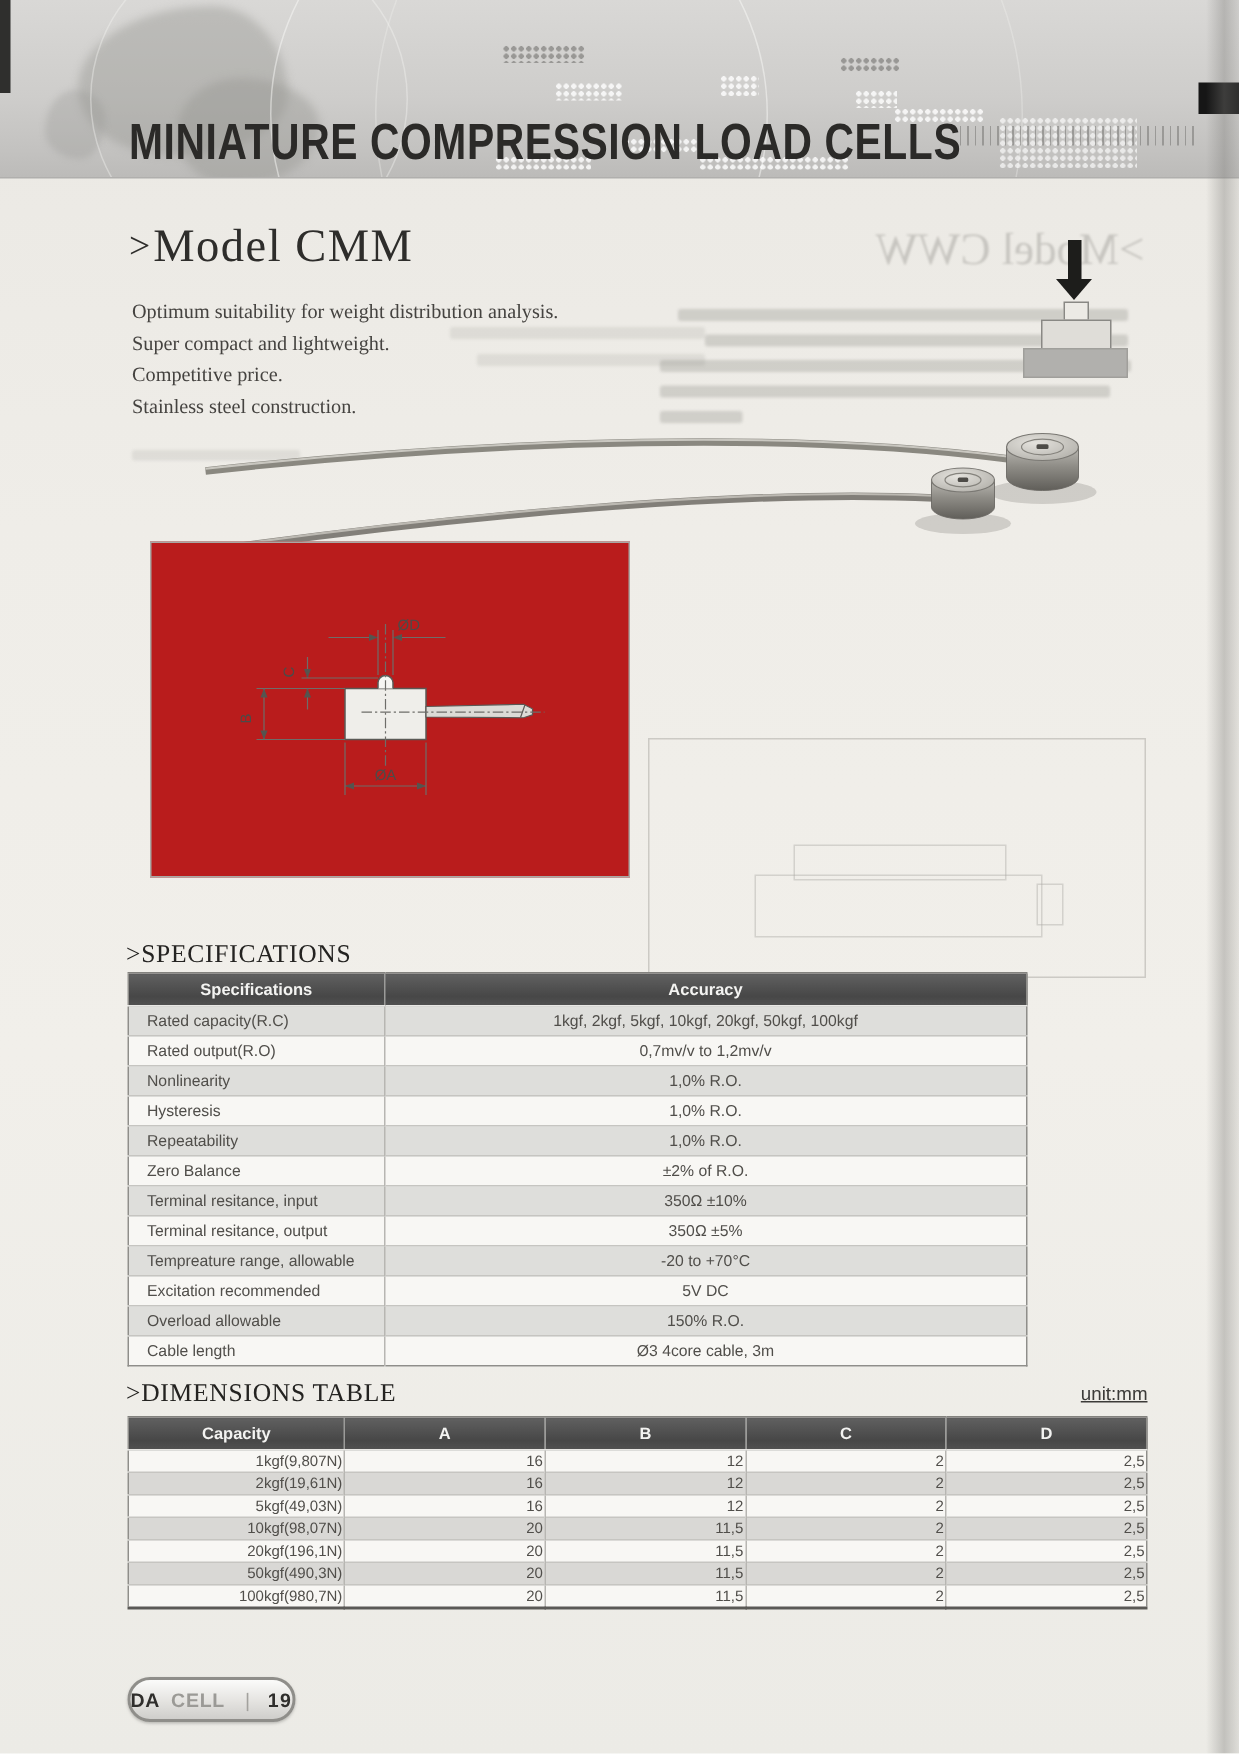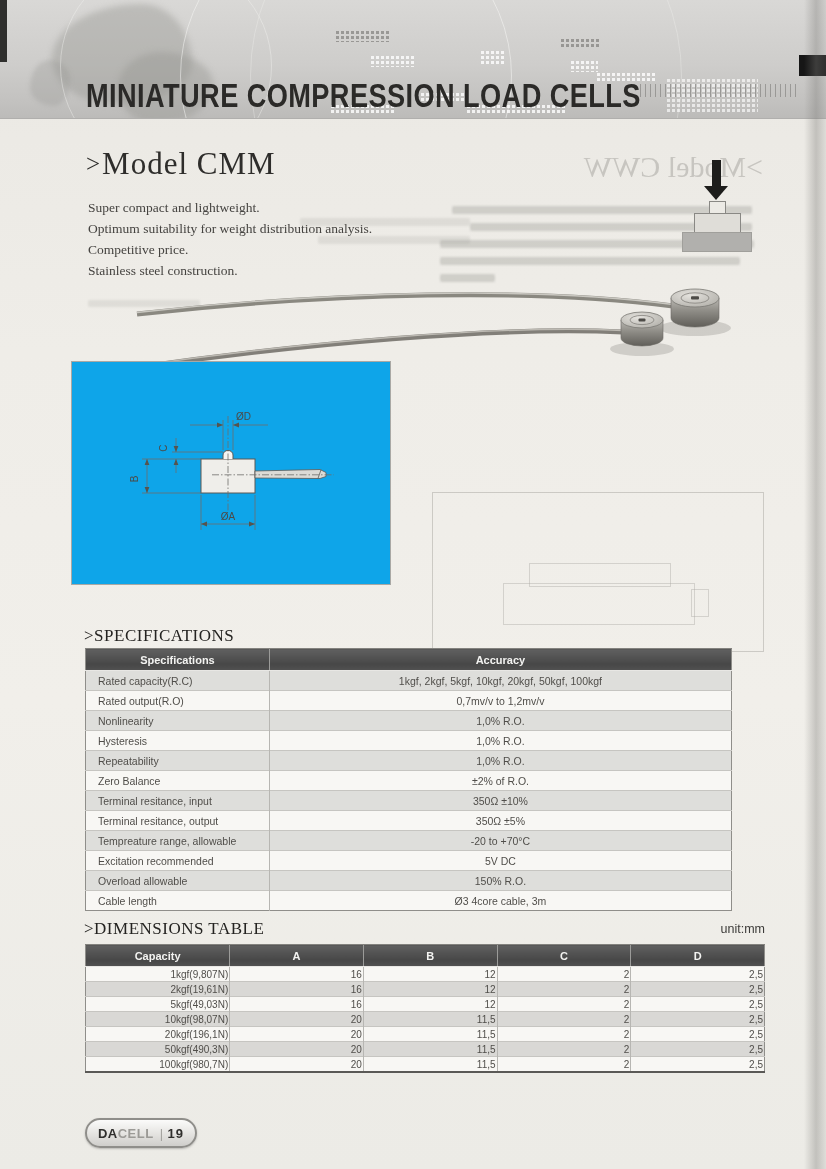--- a/index.html
+++ b/index.html
@@ -58,33 +58,33 @@
   .picto-stem{left:712px;top:160px;width:9px;height:26px;background:#1d1d1b;}
   .picto-head{left:704px;top:186px;width:0;height:0;border-left:12px solid transparent;border-right:12px solid transparent;border-top:14px solid #1d1d1b;}
   .picto-btn{left:709px;top:201px;width:15px;height:11px;background:#eceae5;border:1px solid #898884;}
   .picto-mid{left:694px;top:213px;width:45px;height:18px;background:#dfddd8;border:1px solid #898884;}
   .picto-base{left:682px;top:232px;width:68px;height:18px;background:#b1b0ad;border:1px solid #a09f9b;}
 
   
   .photo{left:95px;top:268px;}
 
   
-  .drawing-box{left:71px;top:361px;width:318px;height:222px;background:#0ea5e9;border:1px solid #a9a8a4;}
+  .drawing-box{left:100px;top:361px;width:318px;height:222px;background:#b91c1c;border:1px solid #a9a8a4;}
   .drawing-box svg{position:absolute;left:0;top:0;}
   .dim-label{font-family:"Liberation Sans",sans-serif;font-size:10px;fill:#4c4b48;}
 
   
   .section-heading{font-family:"Liberation Serif",serif;font-size:17px;color:#242321;letter-spacing:.5px;white-space:nowrap;}
   .spec-heading{left:84px;top:626px;}
   .dim-heading{left:84px;top:919px;}
-  .unit-label{right:61px;top:922px;font-size:12.5px;color:#3c3b39;}
+  .unit-label{right:61px;top:922px;font-size:12.5px;color:#3c3b39;text-decoration:underline;}
 
   
   table{border-collapse:collapse;table-layout:fixed;}
-  .spec-table{left:85px;top:648px;width:647px;}
+  .spec-table{left:85px;top:648px;width:600px;}
   .dim-table{left:85px;top:944px;width:680px;}
   th{
     background:linear-gradient(180deg,#606060,#474747 70%,#515151);
     color:#f3f3f1;font-size:11px;font-weight:bold;height:19px;
     border-top:1px solid #83827e;border-bottom:1px solid #e8e7e4;
   }
   th + th{border-left:1px solid #9b9b99;}
   .spec-table,.dim-table{border:1px solid #8f8e8a;background:#f8f7f4;}
   td{font-size:10.5px;color:#504e4a;height:17px;border-top:1px solid #c6c5c1;}
   td + td{border-left:1px solid #b7b6b2;}
@@ -97,21 +97,21 @@
   .dim-table tbody tr:nth-child(even) td{background:#d9d8d5;}
   .dim-table td{height:12px;font-size:10px;text-align:right;}
   .dim-table th:first-child{width:20.8%;}
   .dim-table tbody td:first-child{padding-left:0;}
   .dim-table{border-bottom:2px solid #5a5956;}
 
   
   .footer-pill{
     left:85px;top:1118px;width:108px;height:26px;border:2px solid #8f8e8a;border-radius:15px;
     background:linear-gradient(180deg,#fbfbfa,#e4e3e0 55%,#cfcecb);
-    display:flex;align-items:center;justify-content:center;
+    display:flex;align-items:center;justify-content:space-between;
     font-size:13px;font-weight:bold;letter-spacing:.5px;
     box-shadow:0 1px 2px rgba(90,89,86,.35);
   }
   .brand-da{color:#2f2e2c;}
   .brand-cell{color:#9b9a96;}
   .pill-divider{color:#a3a29e;font-weight:normal;margin:0 4px 0 6px;}
   .page-num{color:#2f2e2c;letter-spacing:1px;}
 </style>
 </head>
 <body>
@@ -137,22 +137,22 @@
   <div class="abs corner-sliver"></div>
   <div class="abs page-title">MINIATURE COMPRESSION LOAD CELLS</div>
 </div>
 <div class="abs edge-mark"></div>
 <div class="abs right-edge"></div>
 
 <div class="abs model-heading">
   <span class="prefix">&gt;</span><span class="name">Model CMM</span>
 </div>
 <div class="abs features">
+  <div>Optimum suitability for weight distribution analysis.</div>
   <div>Super compact and lightweight.</div>
-  <div>Optimum suitability for weight distribution analysis.</div>
   <div>Competitive price.</div>
   <div>Stainless steel construction.</div>
 </div>
 
 <div class="abs ghost ghost-model">&gt;Model CWW</div>
 <div class="abs gbar" style="left:452px;top:206px;width:300px;"></div>
 <div class="abs gbar" style="left:470px;top:223px;width:282px;"></div>
 <div class="abs gbar" style="left:440px;top:240px;width:314px;"></div>
 <div class="abs gbar" style="left:440px;top:257px;width:300px;"></div>
 <div class="abs gbar" style="left:440px;top:274px;width:55px;"></div>

